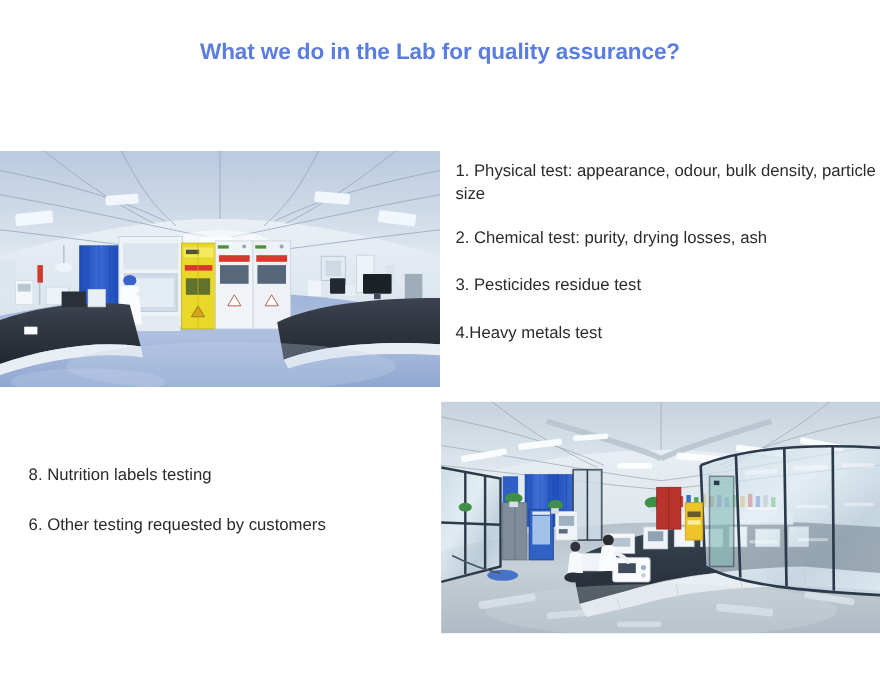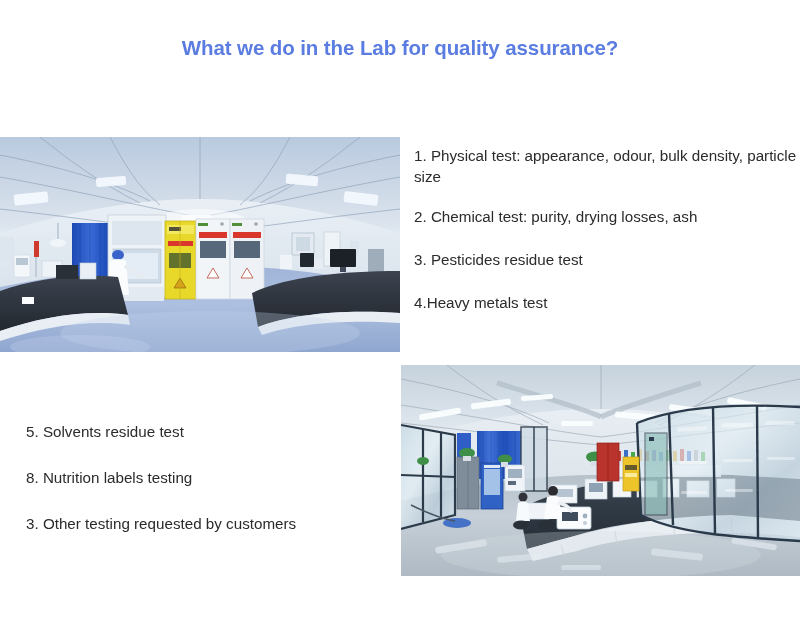--- a/index.html
+++ b/index.html
@@ -225,23 +225,22 @@
 </div>
 
 <div class="text-block" id="test-list-right">
   <p class="test-item">1. Physical test: appearance, odour, bulk density, particle size</p>
   <p class="test-item">2. Chemical test: purity, drying losses, ash</p>
   <p class="test-item">3. Pesticides residue test</p>
   <p class="test-item">4.Heavy metals test</p>
 </div>
 
 <div class="text-block" id="test-list-bottom">
-  <p class="test-item">5. Solvents residue test</p>
   <p class="test-item">8. Nutrition labels testing</p>
-  <p class="test-item">3. Other testing requested by customers</p>
+  <p class="test-item">6. Other testing requested by customers</p>
 </div>
 
 <div class="photo" id="lab-photo-bottom">
   <svg viewBox="0 0 399 211" preserveAspectRatio="none" aria-hidden="true">
     <defs>
       <linearGradient id="bCeil" x1="0" y1="0" x2="0" y2="1">
         <stop offset="0%" stop-color="#c6d2dc"></stop>
         <stop offset="60%" stop-color="#d8e1e9"></stop>
         <stop offset="100%" stop-color="#e6ecf1"></stop>
       </linearGradient>

